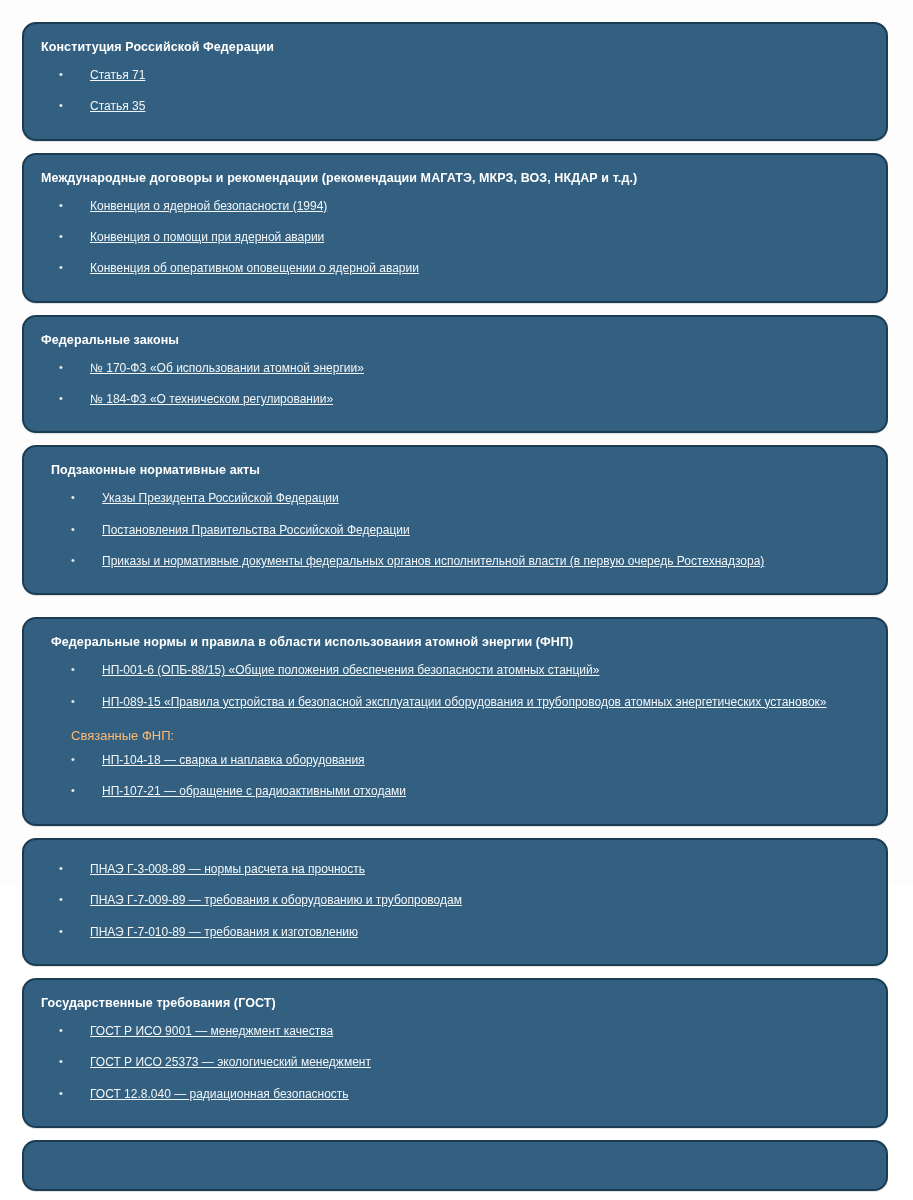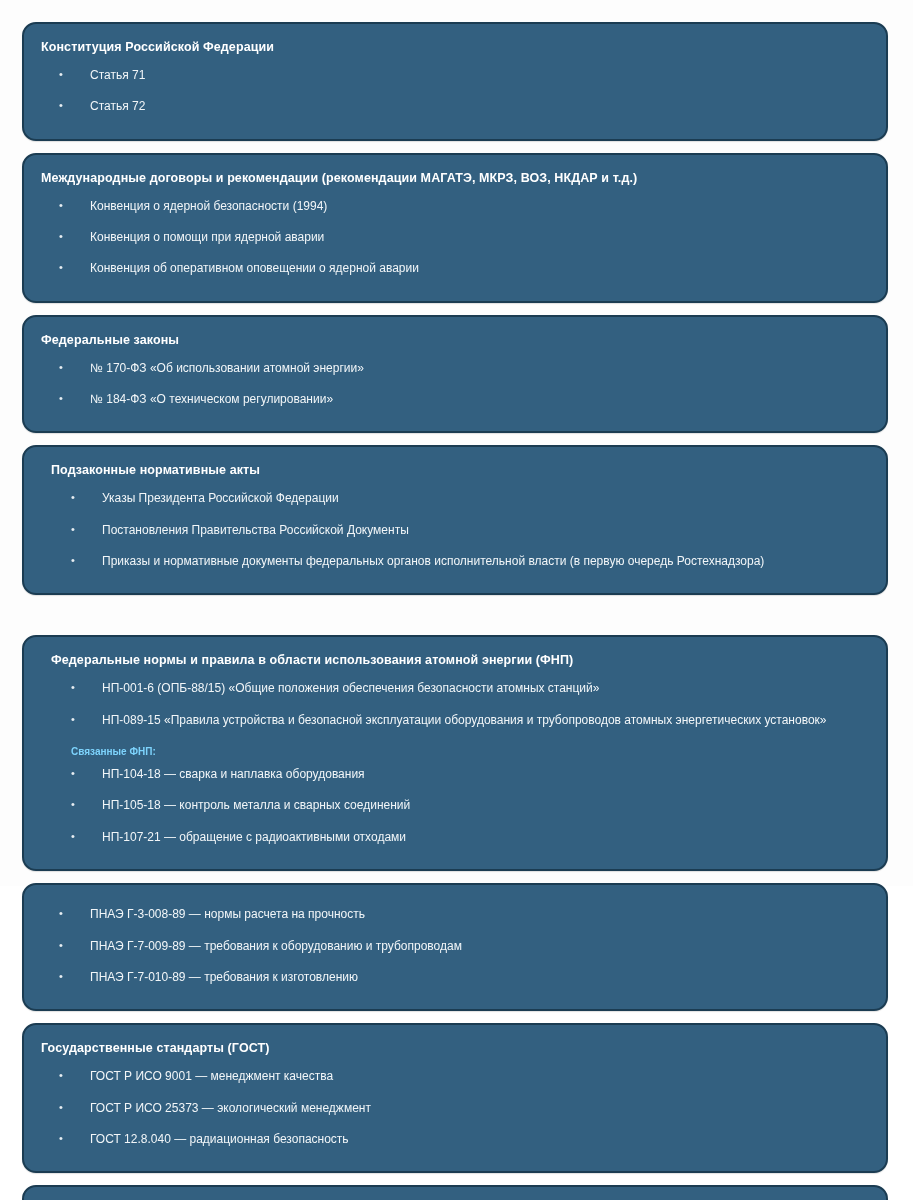--- a/index.html
+++ b/index.html
@@ -30,21 +30,21 @@
     width: 866px;
   }
   .card {
     background: #336080;
     border: 2px solid #1b3c52;
     border-radius: 14px;
     padding: 14px 18px 16px 14px;
     margin-bottom: 12px;
     box-shadow: 0 1px 1px rgba(0,0,0,0.12);
   }
-  .card.gap-lg { margin-bottom: 40px; }
+  .card.gap-lg { margin-bottom: 22px; }
   .card.wide { padding-left: 22px; }
 
   .card-title {
     font-size: 12.5px;
     font-weight: bold;
     line-height: 1.35;
     color: #ffffff;
     letter-spacing: 0.1px;
     margin: 0 0 4px 3px;
     padding-top: 1px;
@@ -56,56 +56,57 @@
     margin: 0;
     padding: 0;
   }
   ul.bullets li {
     position: relative;
     font-size: 12px;
     line-height: 1.45;
     color: #f2f6f8;
     padding: 7px 0 7px 52px;
     margin: 0;
+    text-decoration: underline;
   }
   ul.bullets li::before {
     content: "\2022";
     position: absolute;
     left: 21px;
     top: 7px;
     font-size: 11px;
     line-height: 1.45;
     color: #e8eef2;
   }
   .card.wide ul.bullets li { padding-left: 56px; }
   .card.wide ul.bullets li::before { left: 25px; }
 
   .sub-title {
-    font-size: 10px;
-    font-weight: bold;
-    color: #7dd3fc;
+    font-size: 13px;
+    font-weight: normal;
+    color: #fdba74;
     margin: 10px 0 2px 25px;
   }
 
   .card.title-only {
     padding-top: 13px;
     padding-bottom: 34px;
   }
 </style>
 </head>
 <body>
 
 <div id="page">
   <div class="stack">
 
     <section class="card">
       <h2 class="card-title">Конституция Российской Федерации</h2>
       <ul class="bullets">
         <li>Статья 71</li>
-        <li>Статья 72</li>
+        <li>Статья 35</li>
       </ul>
     </section>
 
     <section class="card">
       <h2 class="card-title">Международные договоры и рекомендации (рекомендации МАГАТЭ, МКРЗ, ВОЗ, НКДАР и т.д.)</h2>
       <ul class="bullets">
         <li>Конвенция о ядерной безопасности (1994)</li>
         <li>Конвенция о помощи при ядерной аварии</li>
         <li>Конвенция об оперативном оповещении о ядерной аварии</li>
       </ul>
@@ -116,49 +117,48 @@
       <ul class="bullets">
         <li>№ 170-ФЗ «Об использовании атомной энергии»</li>
         <li>№ 184-ФЗ «О техническом регулировании»</li>
       </ul>
     </section>
 
     <section class="card wide gap-lg">
       <h2 class="card-title">Подзаконные нормативные акты</h2>
       <ul class="bullets">
         <li>Указы Президента Российской Федерации</li>
-        <li>Постановления Правительства Российской Документы</li>
+        <li>Постановления Правительства Российской Федерации</li>
         <li>Приказы и нормативные документы федеральных органов исполнительной власти (в первую очередь Ростехнадзора)</li>
       </ul>
     </section>
 
     <section class="card wide">
       <h2 class="card-title">Федеральные нормы и правила в области использования атомной энергии (ФНП)</h2>
       <ul class="bullets">
         <li>НП-001-6 (ОПБ-88/15) «Общие положения обеспечения безопасности атомных станций»</li>
         <li>НП-089-15 «Правила устройства и безопасной эксплуатации оборудования и трубопроводов атомных энергетических установок»</li>
       </ul>
       <h3 class="sub-title">Связанные ФНП:</h3>
       <ul class="bullets">
         <li>НП-104-18 — сварка и наплавка оборудования</li>
-        <li>НП-105-18 — контроль металла и сварных соединений</li>
         <li>НП-107-21 — обращение с радиоактивными отходами</li>
       </ul>
     </section>
 
     <section class="card">
       <ul class="bullets">
         <li>ПНАЭ Г-3-008-89 — нормы расчета на прочность</li>
         <li>ПНАЭ Г-7-009-89 — требования к оборудованию и трубопроводам</li>
         <li>ПНАЭ Г-7-010-89 — требования к изготовлению</li>
       </ul>
     </section>
 
     <section class="card">
-      <h2 class="card-title">Государственные стандарты (ГОСТ)</h2>
+      <h2 class="card-title">Государственные требования (ГОСТ)</h2>
       <ul class="bullets">
         <li>ГОСТ Р ИСО 9001 — менеджмент качества</li>
         <li>ГОСТ Р ИСО 25373 — экологический менеджмент</li>
         <li>ГОСТ 12.8.040 — радиационная безопасность</li>
       </ul>
     </section>
 
     <section class="card title-only">
       
     </section>

